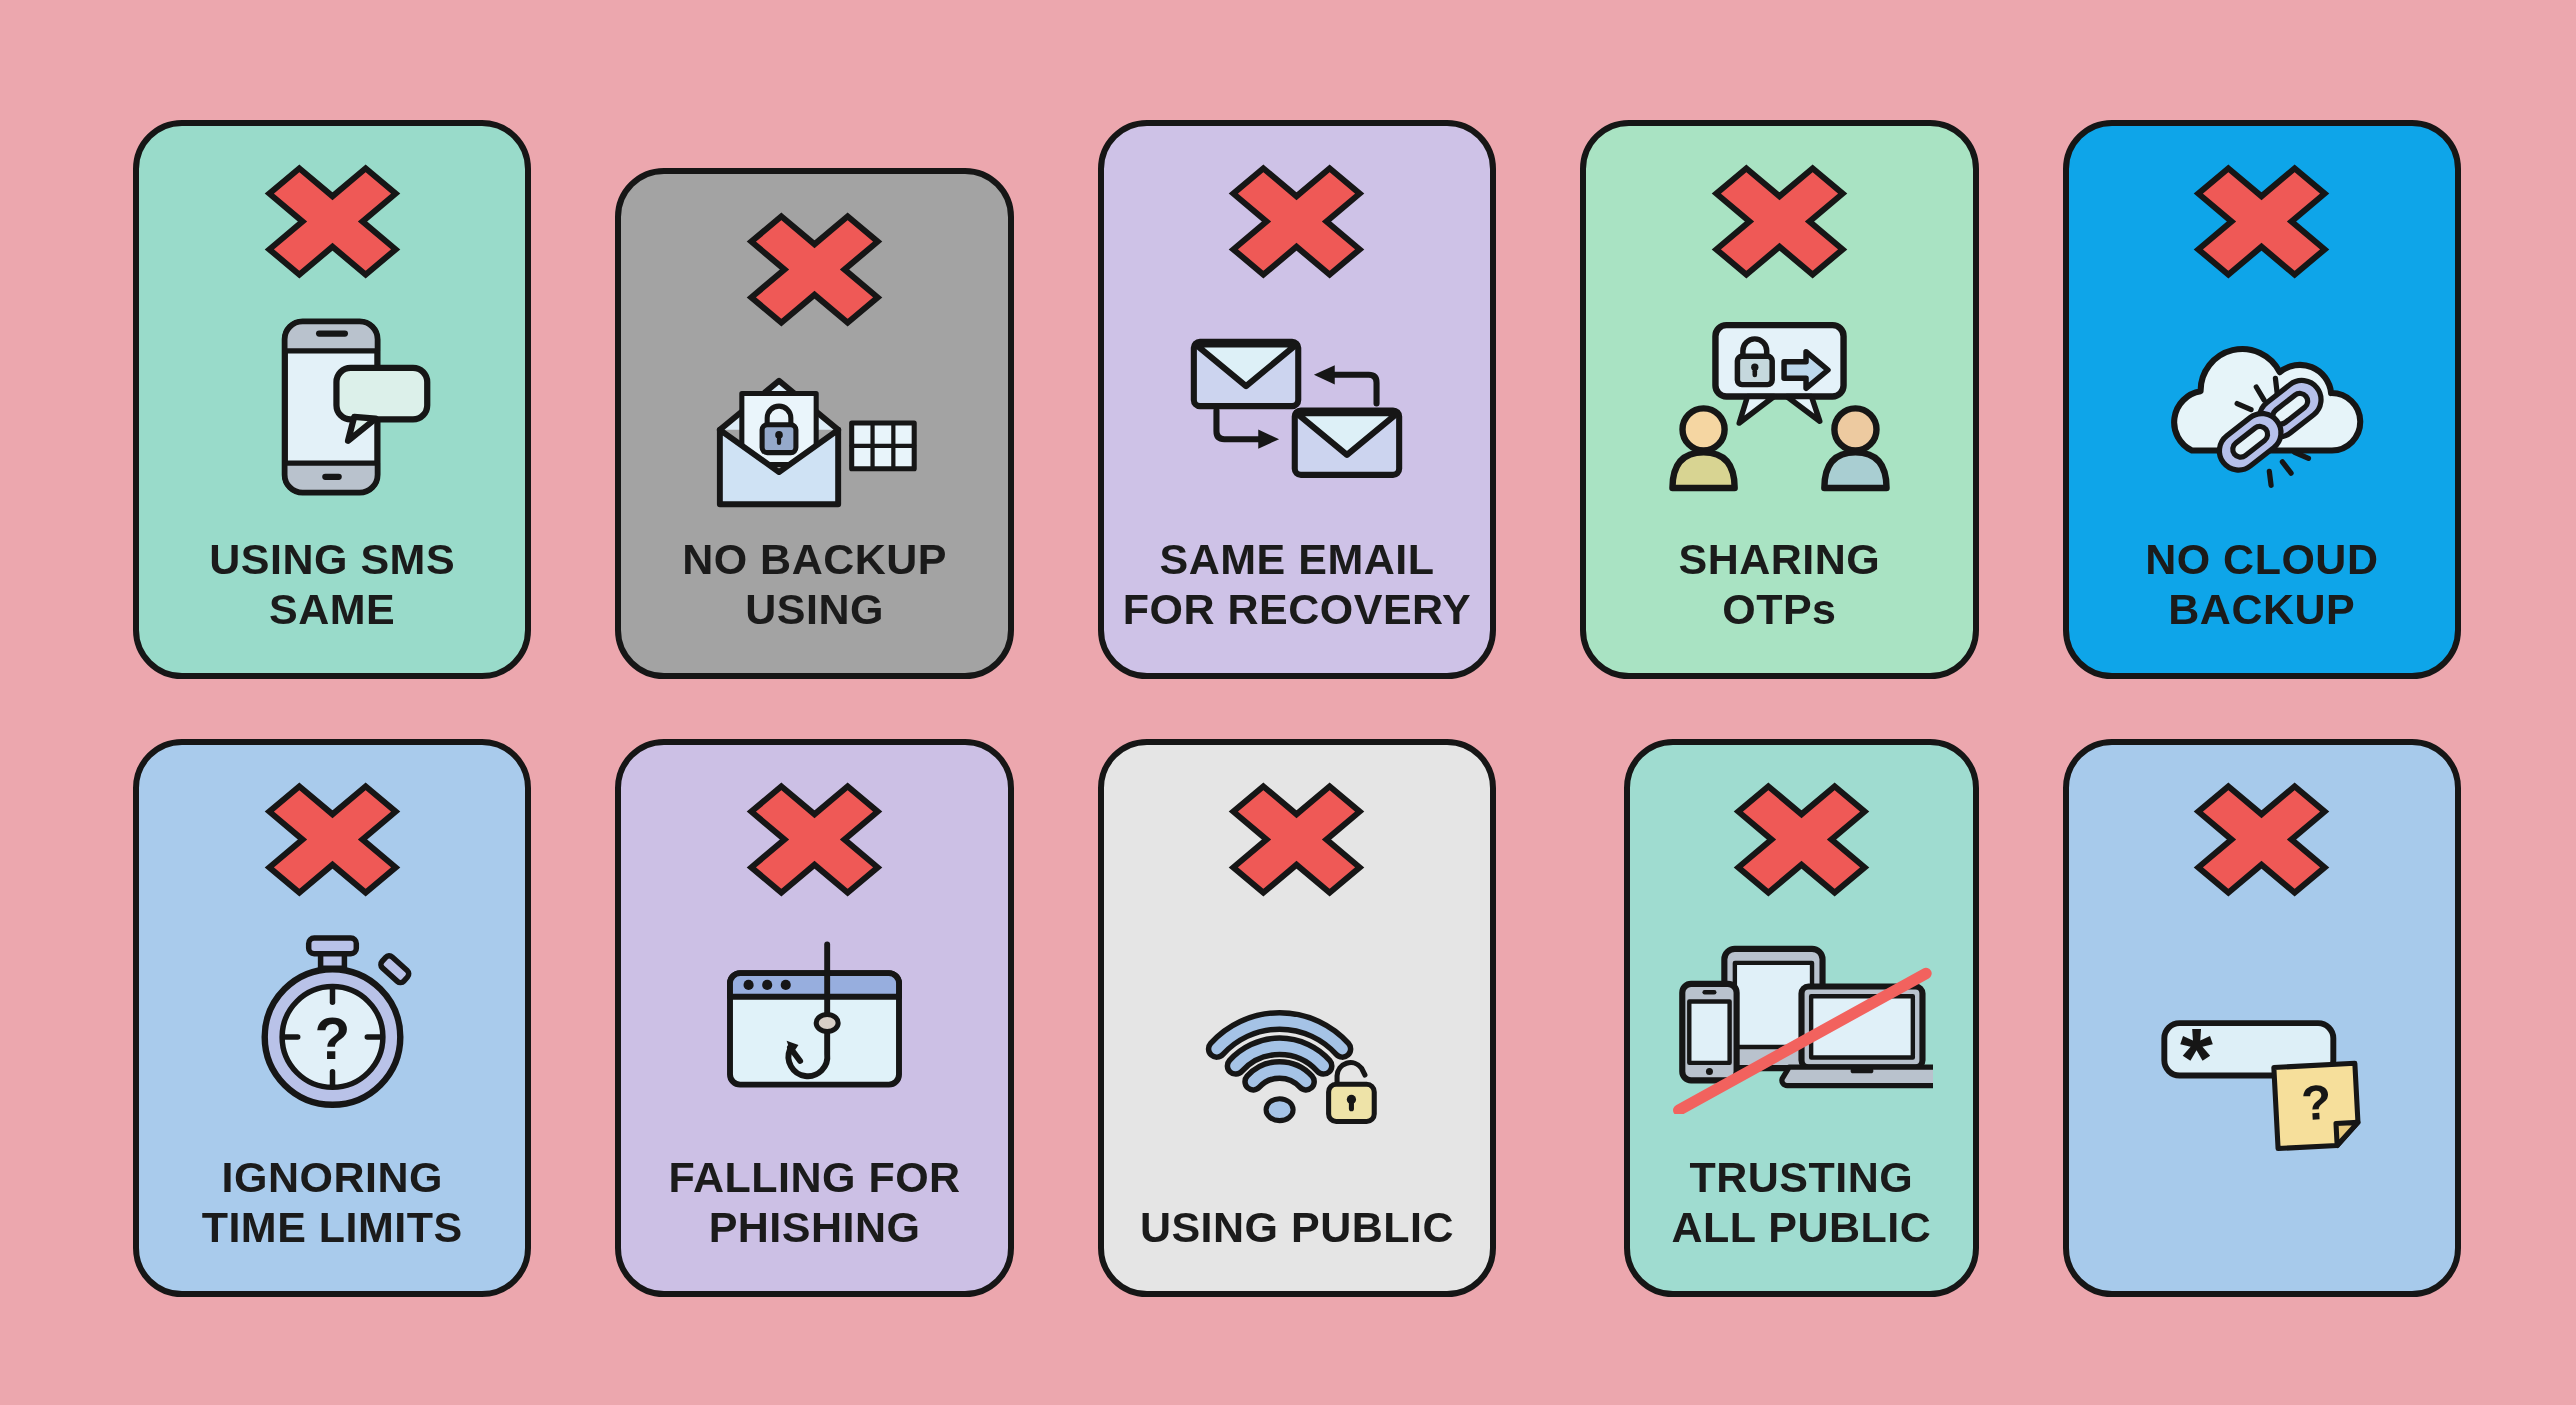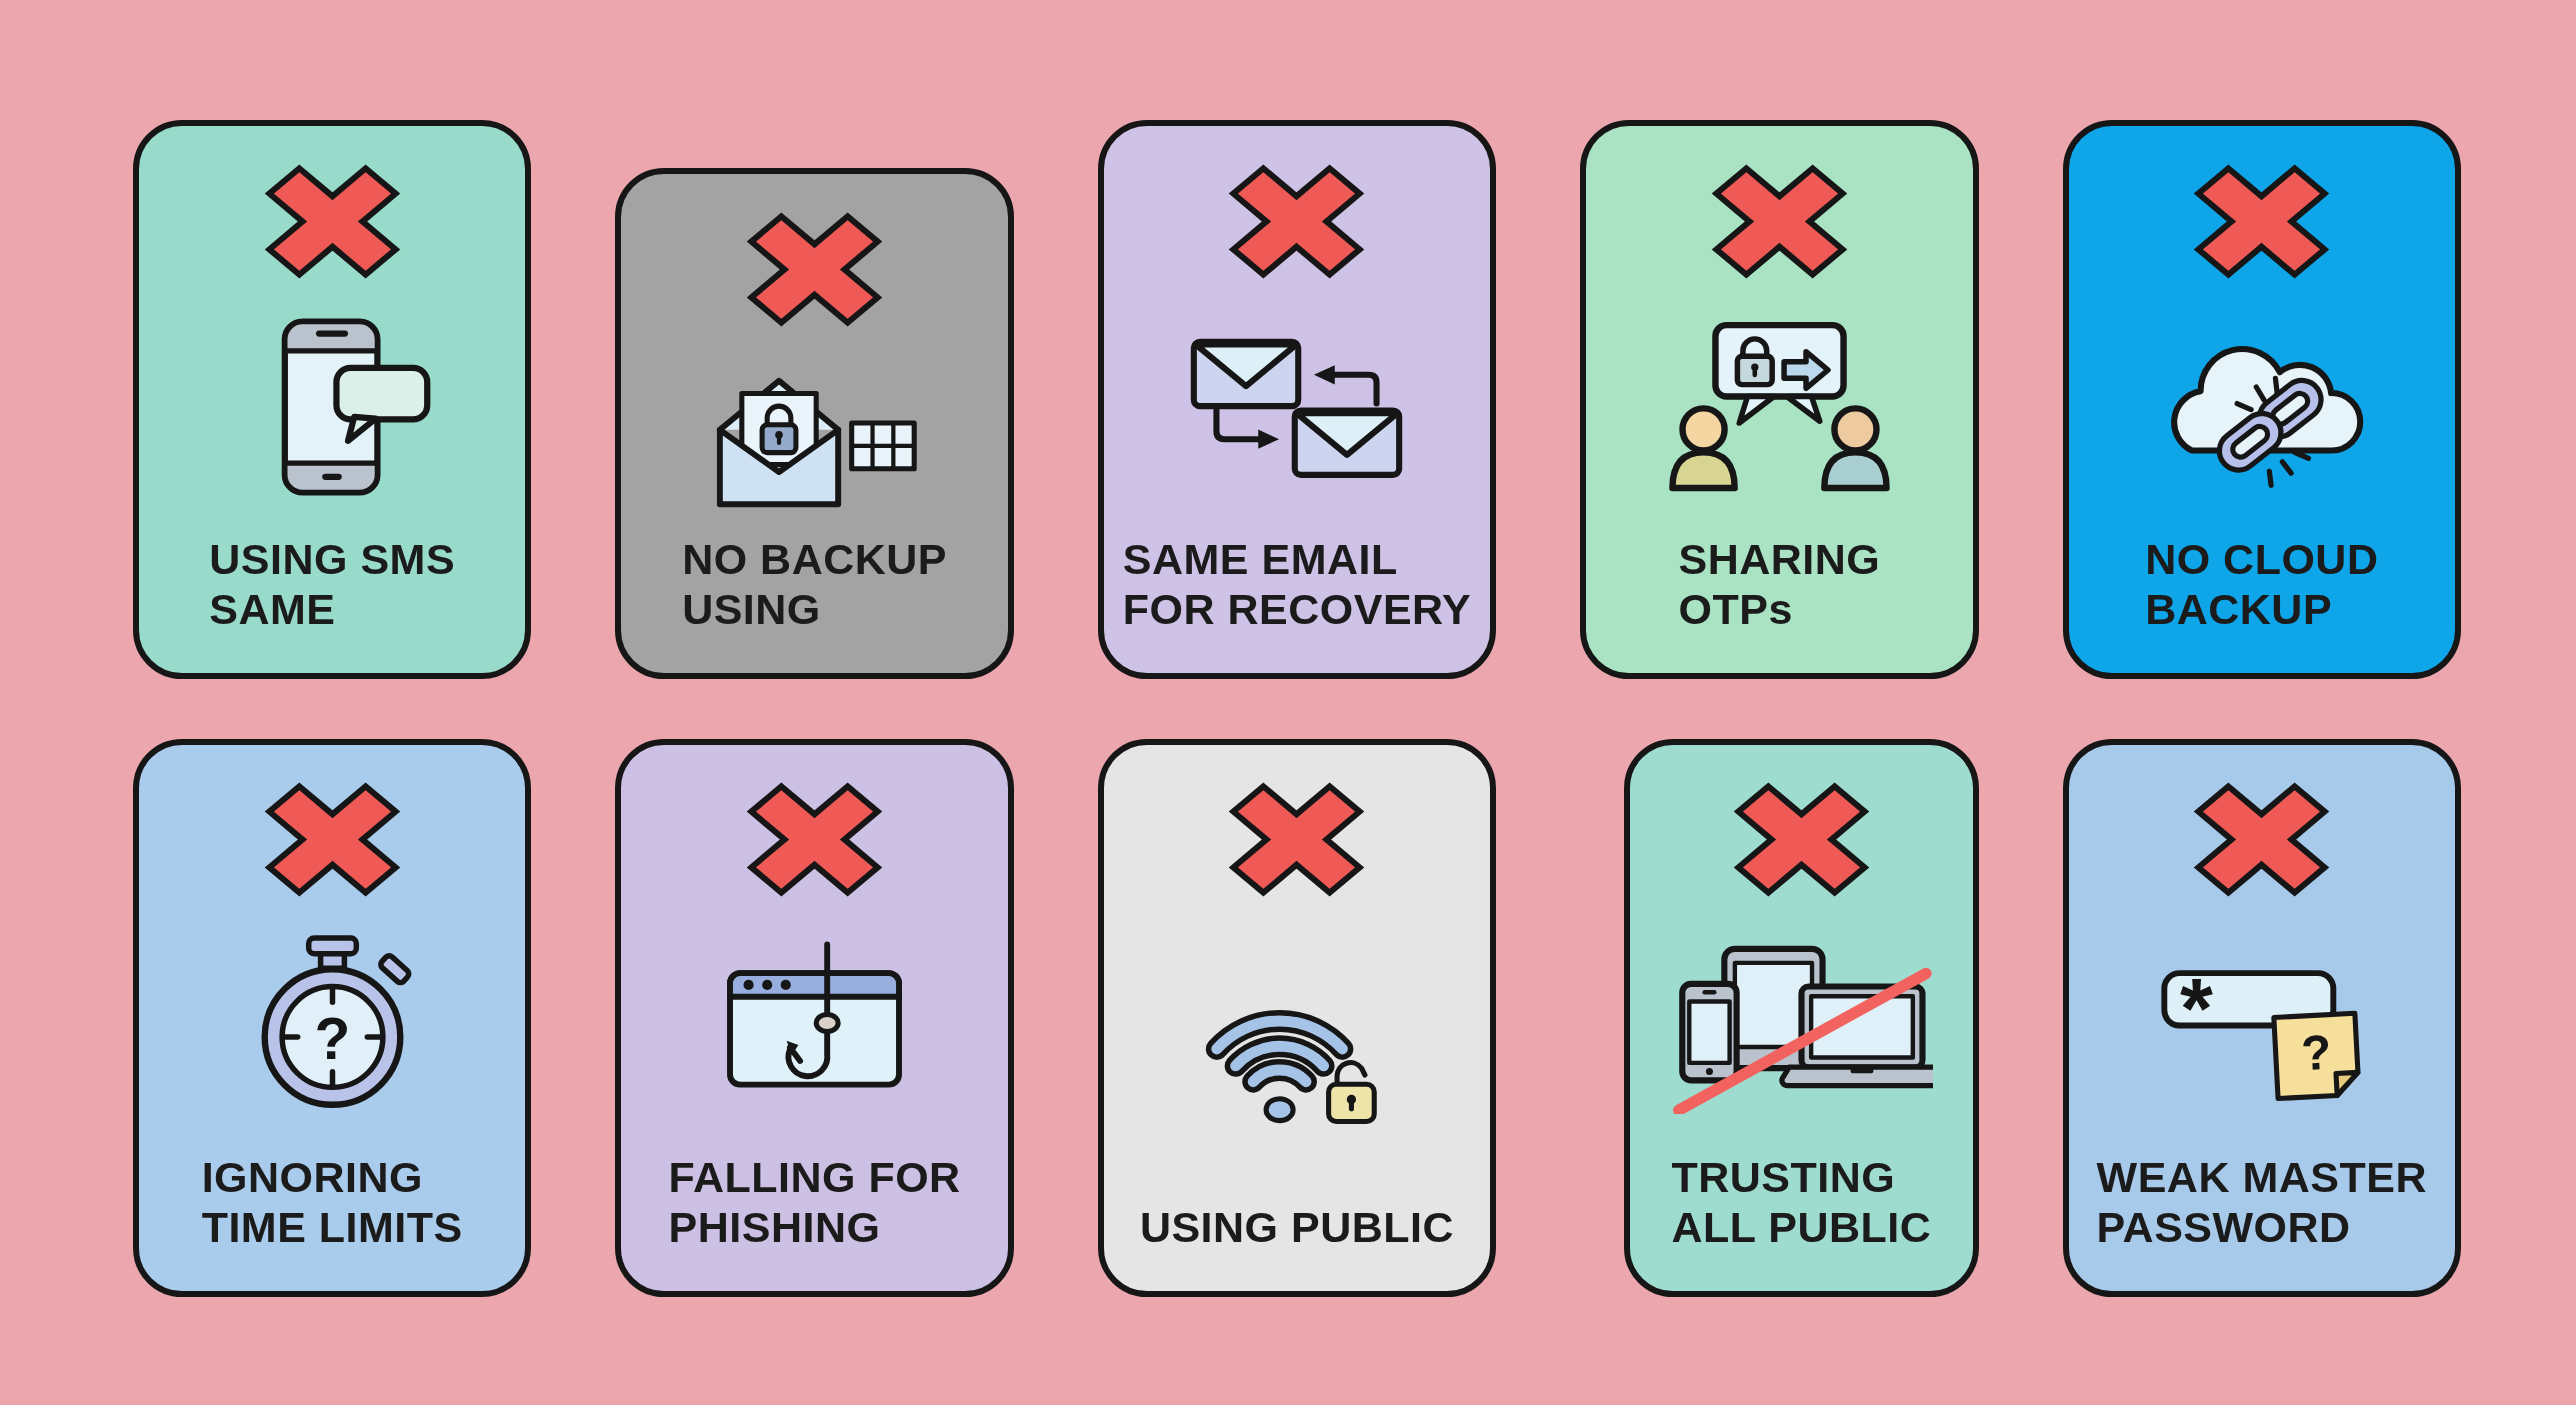--- a/index.html
+++ b/index.html
@@ -14,21 +14,21 @@
     column-gap:84px;row-gap:60px;
   }
   .card{
     border:6.4px solid #161616;border-radius:49px;
     display:flex;flex-direction:column;align-items:center;justify-content:space-between;
     padding:31px 14.6px 38px 14.6px;box-sizing:border-box;
   }
   .xmark{width:139px;height:117px;flex:0 0 auto;margin-top:5.5px;}
   .icon-box{flex:1 1 auto;display:flex;align-items:center;justify-content:center;width:100%;}
   .label{
-    text-align:left;font-weight:bold;font-size:43px;line-height:1.16;
+    text-align:center;font-weight:bold;font-size:43px;line-height:1.16;
     color:#1b1b1b;letter-spacing:0.5px;white-space:nowrap;
   }
   svg text{font-family:"Liberation Sans",sans-serif;font-weight:bold;fill:#161616;}
 </style>
 </head>
 <body>
 
 <svg width="0" height="0" style="position:absolute">
   <defs>
     <path id="xshape" d="M-45.3,-86.3 L0,-41 L45.3,-86.3 L86.3,-45.3 L41,0 L86.3,45.3 L45.3,86.3 L0,41 L-45.3,86.3 L-86.3,45.3 L-41,0 L-86.3,-45.3 Z" stroke="#161616" stroke-width="9" stroke-linejoin="miter"></path>
@@ -269,21 +269,17 @@
         <svg width="229" height="169" viewBox="0 0 250 200" fill="none" stroke-linejoin="round" stroke-linecap="round">
           <rect x="10" y="38" width="200" height="62" rx="18" fill="#ddeff7" stroke="#161616" stroke-width="7"></rect>
           <text x="48" y="115" font-size="100" text-anchor="middle">*</text>
           <g transform="rotate(-3 190 135)">
             <path d="M142,88 h96 v70 l-26,26 h-70 z" fill="#f6df9b" stroke="#161616" stroke-width="6"></path>
             <path d="M238,158 l-26,26 v-26 z" fill="#e9cb7f" stroke="#161616" stroke-width="6"></path>
             <text x="190" y="132" font-size="58" text-anchor="middle" dominant-baseline="central">?</text>
           </g>
         </svg>
       </div>
-      <div class="label">
-        <div>WEAK MASTER</div>
-        <div>PASSWORD</div>
-      </div>
     </div>
 
   </div>
 </div>
 
 
 </body></html>

